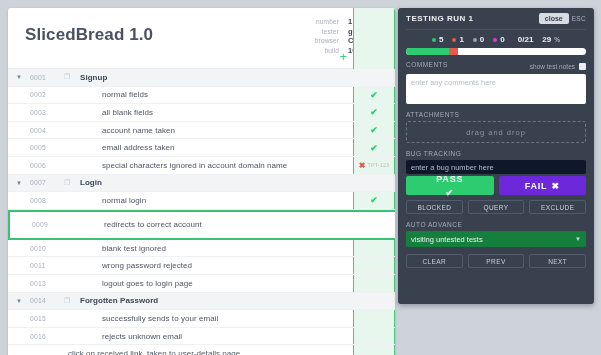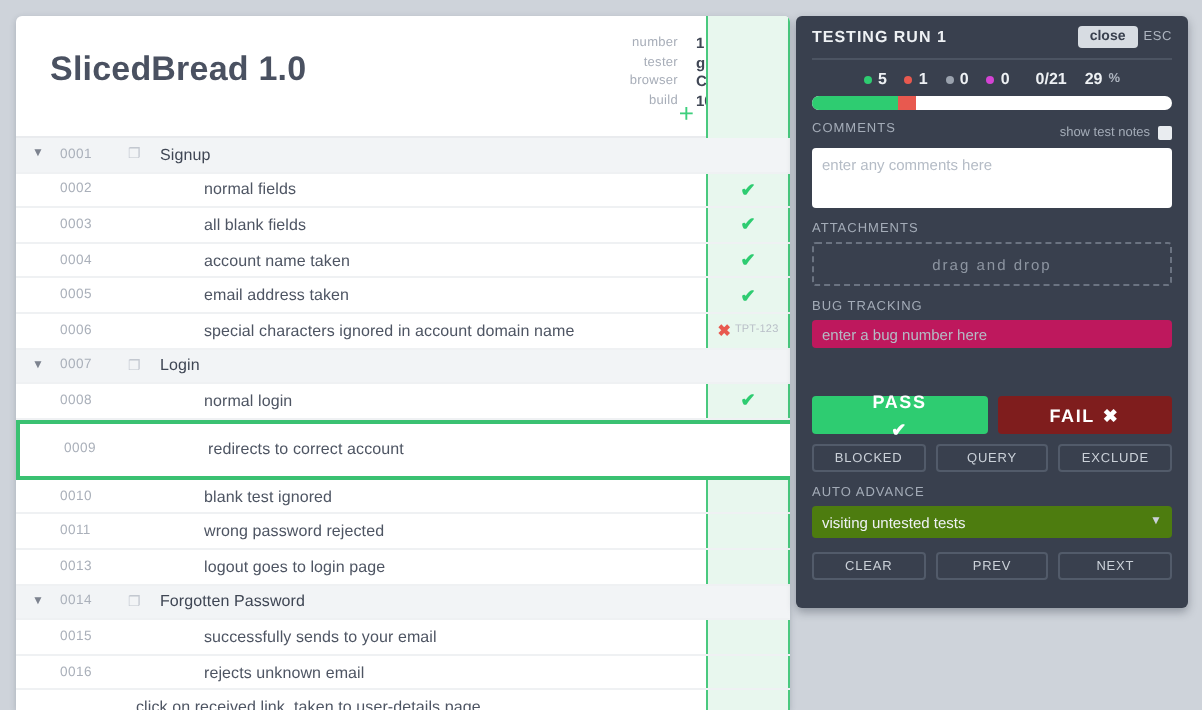--- a/index.html
+++ b/index.html
@@ -53,21 +53,21 @@
     background: #f1fbf5; border: 1px solid #49c97e; border-bottom: none;
     border-radius: 5px 5px 0 0; pointer-events: none;
   }
 
   .list { position: relative; }
   .row {
     position: relative; height: 17.6px; display: flex; align-items: center;
     border-bottom: 1px solid #eff1f3; font-size: 8px;
   }
   .row.group { background: #f2f4f6; }
-  .row.group .name { font-weight: normal; color: #3f4654; }
+  .row.group .name { font-weight: bold; color: #3f4654; }
   .row .tri {
     width: 22px; text-align: center; color: #7d838f; font-size: 6px; flex: none;
   }
   .row .num { width: 34px; color: #aab0ba; font-size: 6.8px; flex: none; letter-spacing: .2px; }
   .row .noteicon { width: 12px; flex: none; color: #c3c8d0; font-size: 7px; }
   .row .name { color: #4e5563; padding-left: 4px; letter-spacing: .05px; }
   .row.child .name { padding-left: 38px; }
   .row .res {
     position: absolute; left: 345px; width: 42px; height: 100%;
     display: flex; align-items: center; justify-content: center; gap: 2px;
@@ -123,39 +123,39 @@
   .textarea {
     width: 100%; height: 30px; background: #ffffff; border-radius: 2px;
     font-size: 7.5px; color: #b5bcc6; padding: 4px 5px; margin-bottom: 7px;
   }
   .dropzone {
     width: 100%; height: 22px; border: 1px dashed #6b7381; border-radius: 2px;
     display: flex; align-items: center; justify-content: center;
     font-size: 7.5px; color: #8d95a1; letter-spacing: 1px; margin-bottom: 7px;
   }
   .input {
-    width: 100%; height: 14px; background: #be185d; border-radius: 2px;
+    width: 100%; height: 14px; background: #0f172a; border-radius: 2px;
     font-size: 7.5px; color: #b5bcc6; padding: 0 5px; display: flex; align-items: center;
-    margin-bottom: 24px;
+    margin-bottom: 2px;
   }
   .pf-row { display: flex; gap: 5px; margin-bottom: 5px; }
   .pf {
     flex: 1; height: 19px; border-radius: 2px; display: flex; align-items: center;
     justify-content: center; gap: 4px; font-size: 9px; font-weight: bold; color: #ffffff;
     letter-spacing: .8px;
   }
-  .pf.pass { background: #2ecc71; flex-direction: column; } .pf.fail { background: #7f1d1d; text-align: right; }
+  .pf.pass { background: #2ecc71; flex-direction: column; } .pf.fail { background: #6d28d9; text-align: right; }
   .trio { display: flex; gap: 5px; margin-bottom: 7px; }
   .tri-btn {
     flex: 1; height: 14px; border: 1px solid #525b6a; border-radius: 2px;
     display: flex; align-items: center; justify-content: center;
     font-size: 6.5px; color: #cbd1d9; letter-spacing: .4px;
   }
   .select {
-    width: 100%; height: 16px; background: #4d7c0f; border-radius: 2px;
+    width: 100%; height: 16px; background: #15803d; border-radius: 2px;
     display: flex; align-items: center; justify-content: space-between;
     padding: 0 5px; font-size: 7.5px; color: #eef1f4; margin-bottom: 7px;
   }
   .select .caret { font-size: 6px; color: #cbd1d9; }
   .nav { display: flex; gap: 5px; }
   .nav-btn {
     flex: 1; height: 14px; border: 1px solid #525b6a; border-radius: 2px;
     display: flex; align-items: center; justify-content: center;
     font-size: 6.5px; color: #cbd1d9; letter-spacing: .4px;
   }

